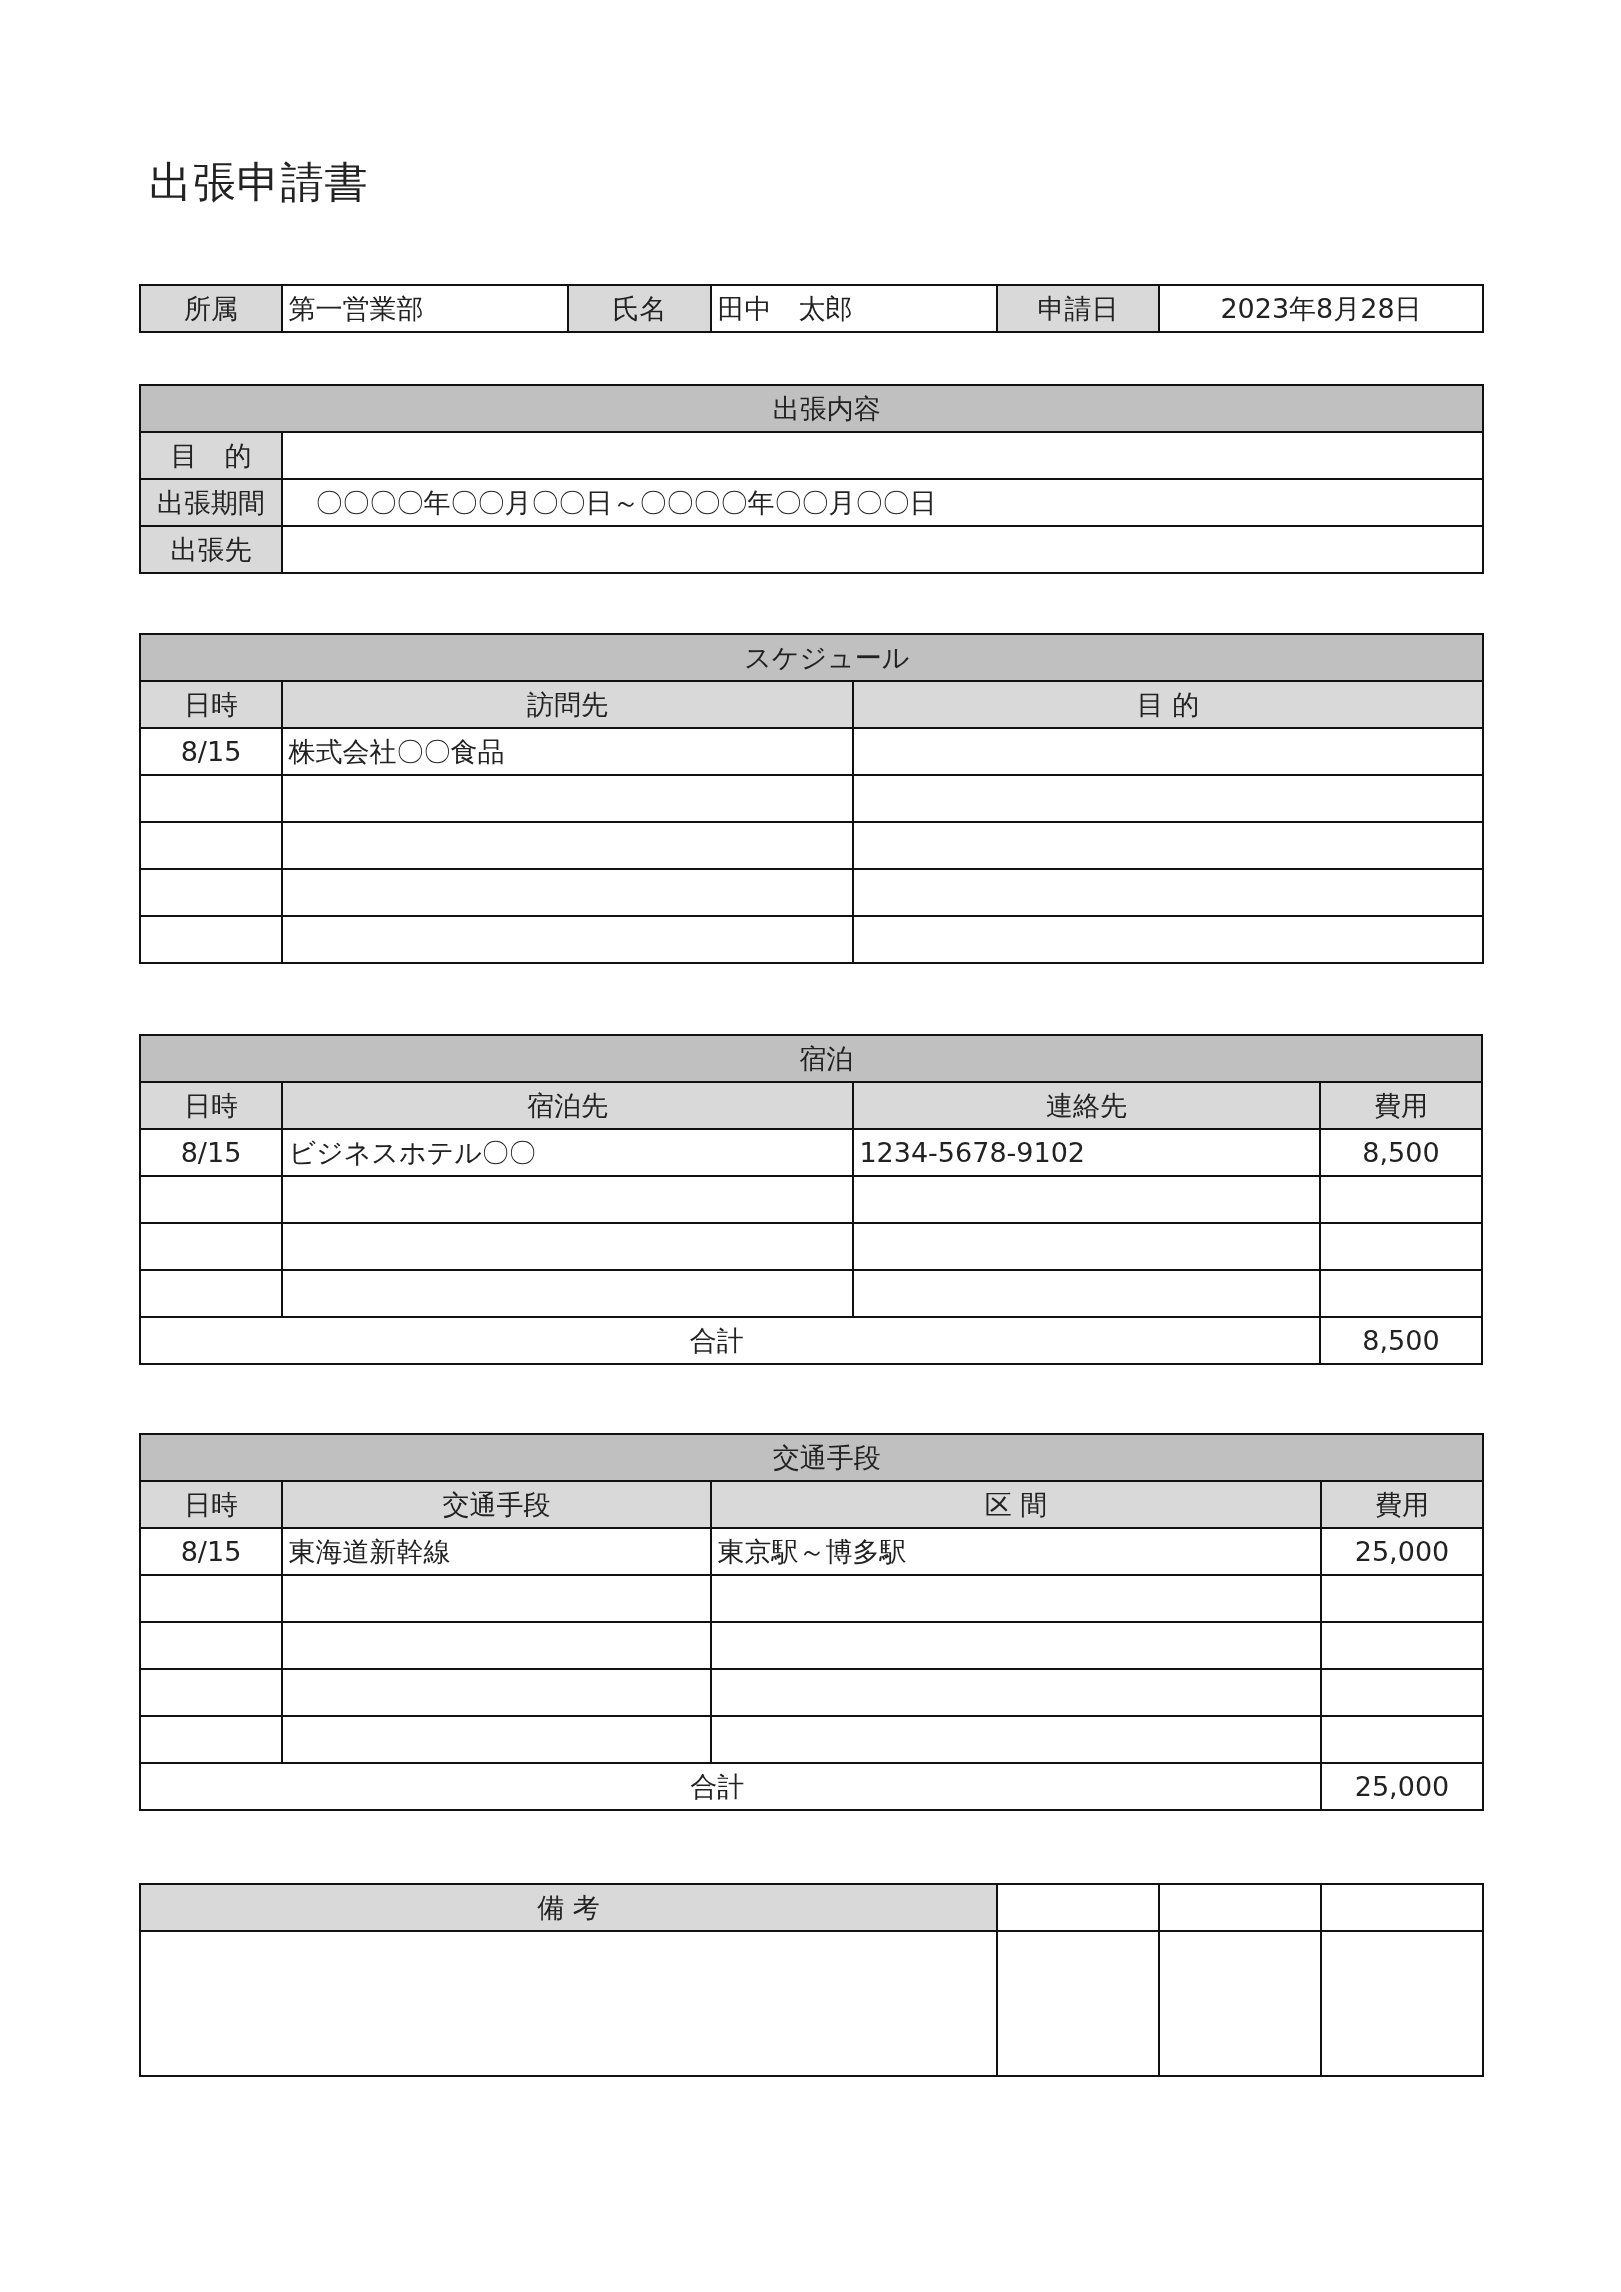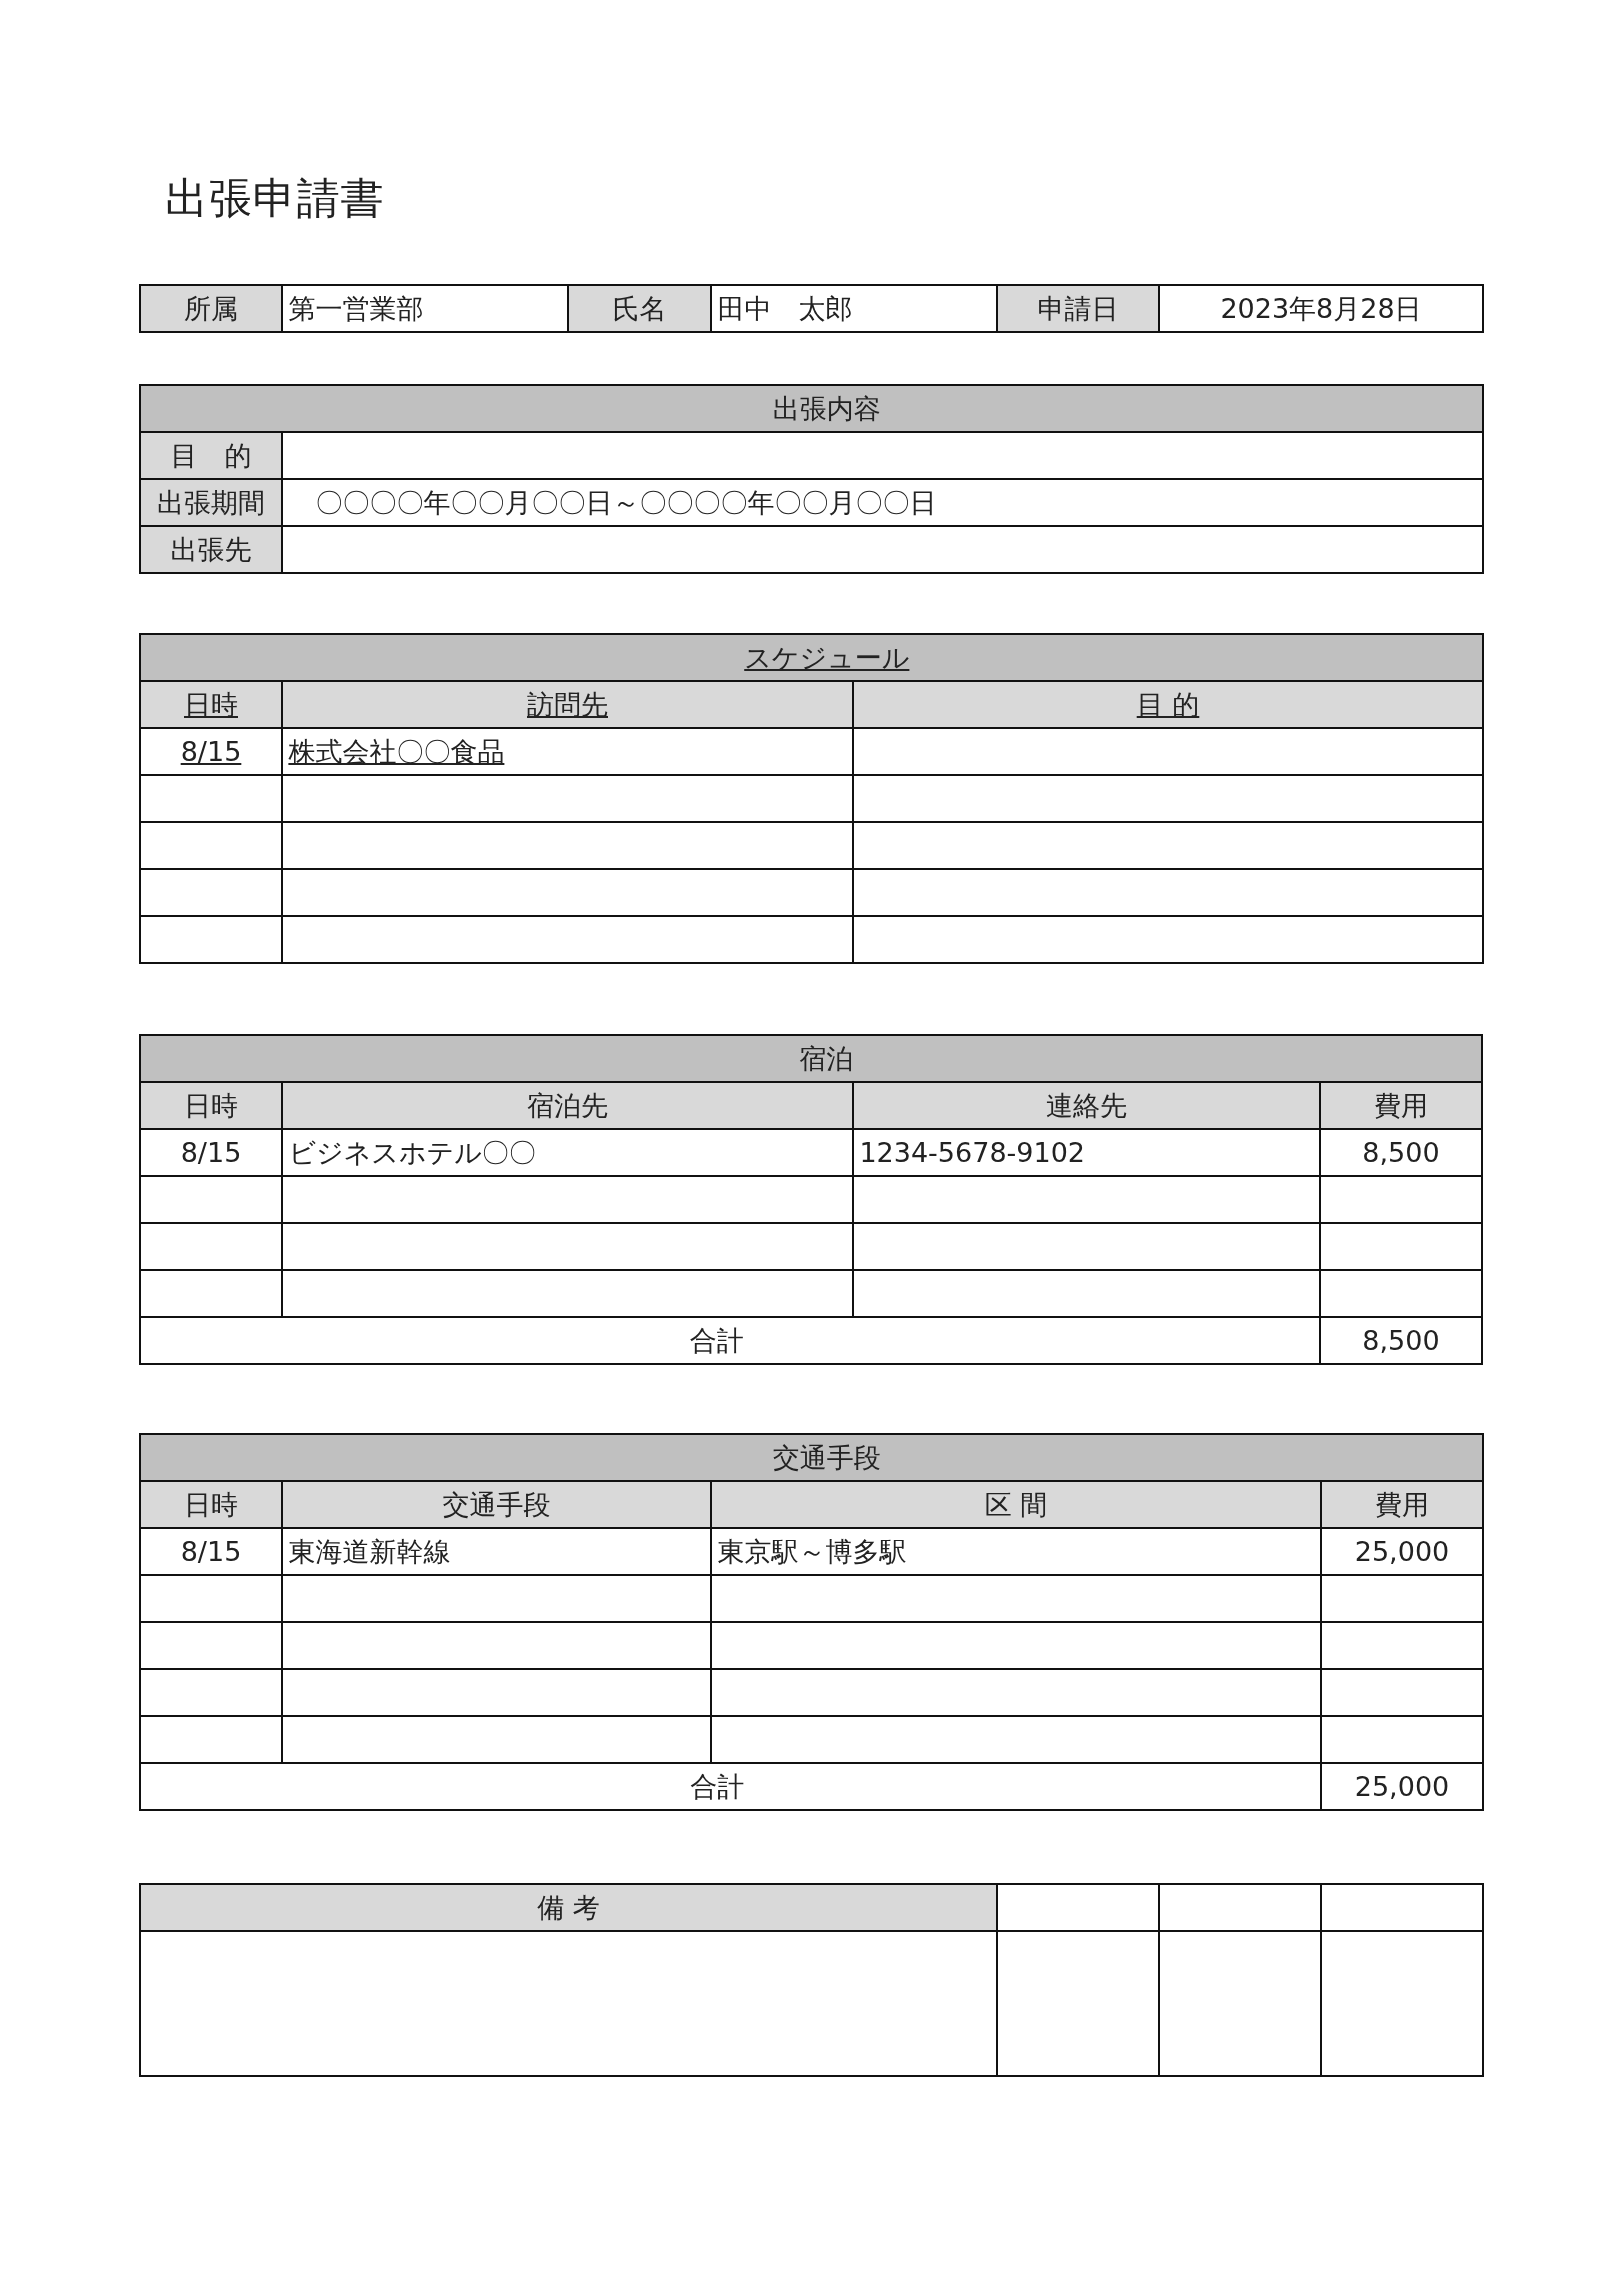--- a/index.html
+++ b/index.html
@@ -1,18 +1,18 @@
 <!DOCTYPE html>
 <html style="font-size:14.3px"><head>
 <meta charset="utf-8">
 <style>
   html, body { margin:0; padding:0; background:#fff; }
   body { width:1621px; height:2293px; position:relative; overflow:hidden;
          font-family:"DejaVu Sans","Liberation Sans",sans-serif; color:#222; }
-  .title { position:absolute; left:149px; top:154px; font-size:43px; font-weight:normal; margin:16px; letter-spacing:0.9px; }
+  .title { position:absolute; left:149px; top:154px; font-size:43px; font-weight:normal; margin:0; letter-spacing:0.9px; }
   table { position:absolute; left:139px; width:1343px; border-collapse:collapse; table-layout:fixed; }
   td { border:2.7px solid #111; height:45px; padding:0 5.4px; font-size:27px; white-space:nowrap; overflow:hidden; }
   .sec { background:#c0c0c0; text-align:center;padding-left:36px; }
   .hd { background:#d9d9d9; text-align:center;margin-left:38px; }
   .c { text-align:center;border-radius:11px; }
   .r { text-align:center; }
   .l { text-align:left; }
   .remarks-body td { height:143px; }
 </style>
 </head>
@@ -58,21 +58,21 @@
     <td class="hd">出張期間</td>
     <td class="l">　〇〇〇〇年〇〇月〇〇日～〇〇〇〇年〇〇月〇〇日</td>
   </tr>
   <tr>
     <td class="hd">出張先</td>
     <td class="l"></td>
   </tr>
 </tbody>
   </table>
 
-<table style="top:633px;text-decoration:underline;">
+<table style="top:633px;">
   <colgroup>
       <col style="width:142px">
       <col style="width:571px">
       <col style="width:630px">
     </colgroup>
   <tbody>
       <tr>
         <td colspan="3" class="sec">スケジュール</td>
       </tr>
   <tr>

